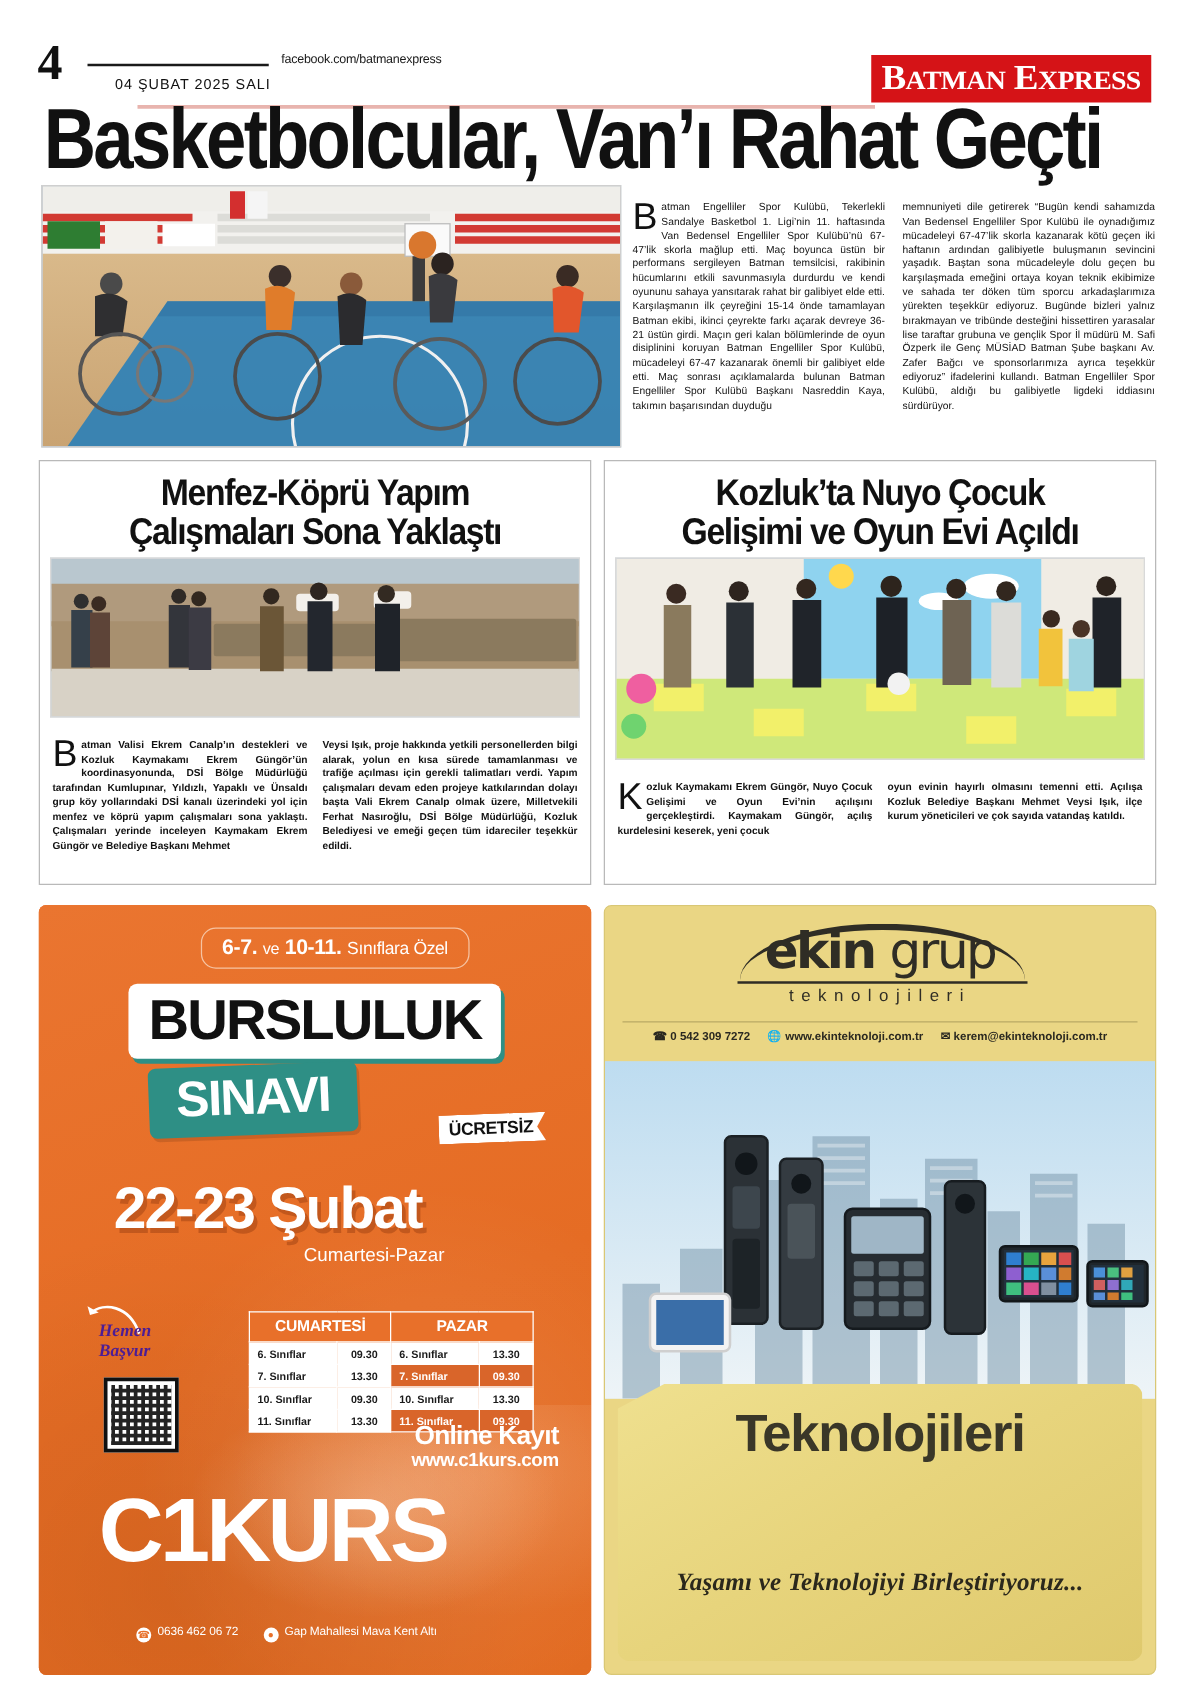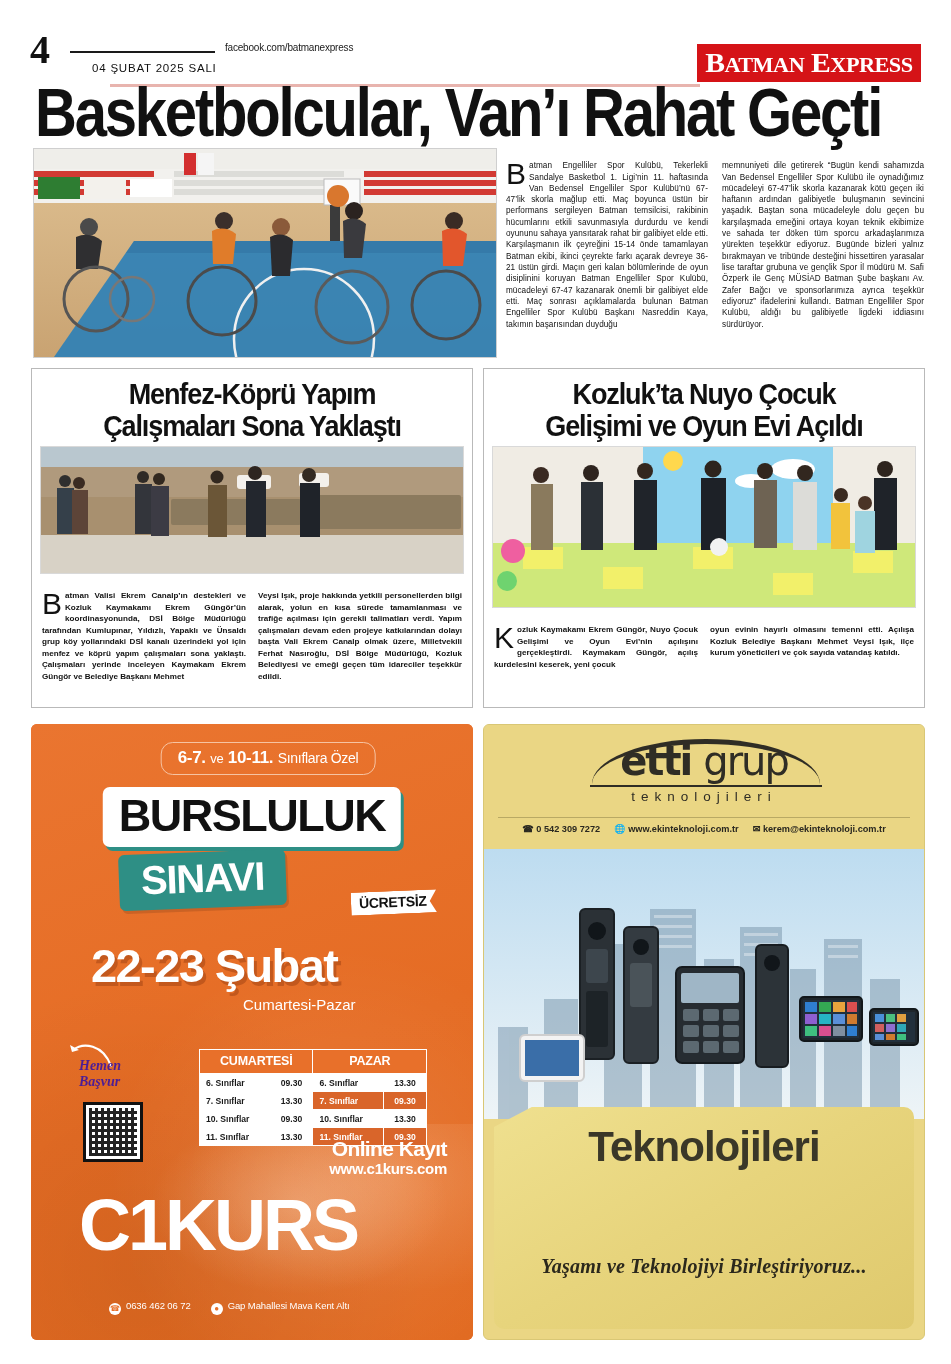--- a/index.html
+++ b/index.html
@@ -510,21 +510,21 @@
 
     <div class="ad-contact">
       <span><span class="ic">☎</span><span>0636 462 06 72</span></span>
       <span><span class="ic">●</span><span>Gap Mahallesi Mava Kent Altı</span></span>
     </div>
   </div>
 
   <div class="ad" id="ad-right">
     <div class="ekin-top">
       <div class="ekin-swoosh"></div>
-      <div class="ekin-logo"><span>etti</span><span class="grp">grup</span></div>
+      <div class="ekin-logo"><span>ekin</span><span class="grp">grup</span></div>
       <div class="ekin-underline"></div>
       <div class="ekin-sub">teknolojileri</div>
       <div class="ekin-divider"></div>
       <div class="ekin-contact">
         <span><span>☎</span>
           <span>0 542 309 7272</span></span><span class="sep"></span><span><span>🌐</span>
           <span>www.ekinteknoloji.com.tr</span></span><span class="sep"></span><span><span>✉</span>
           <span>kerem@ekinteknoloji.com.tr</span></span>
       </div>
     </div>

